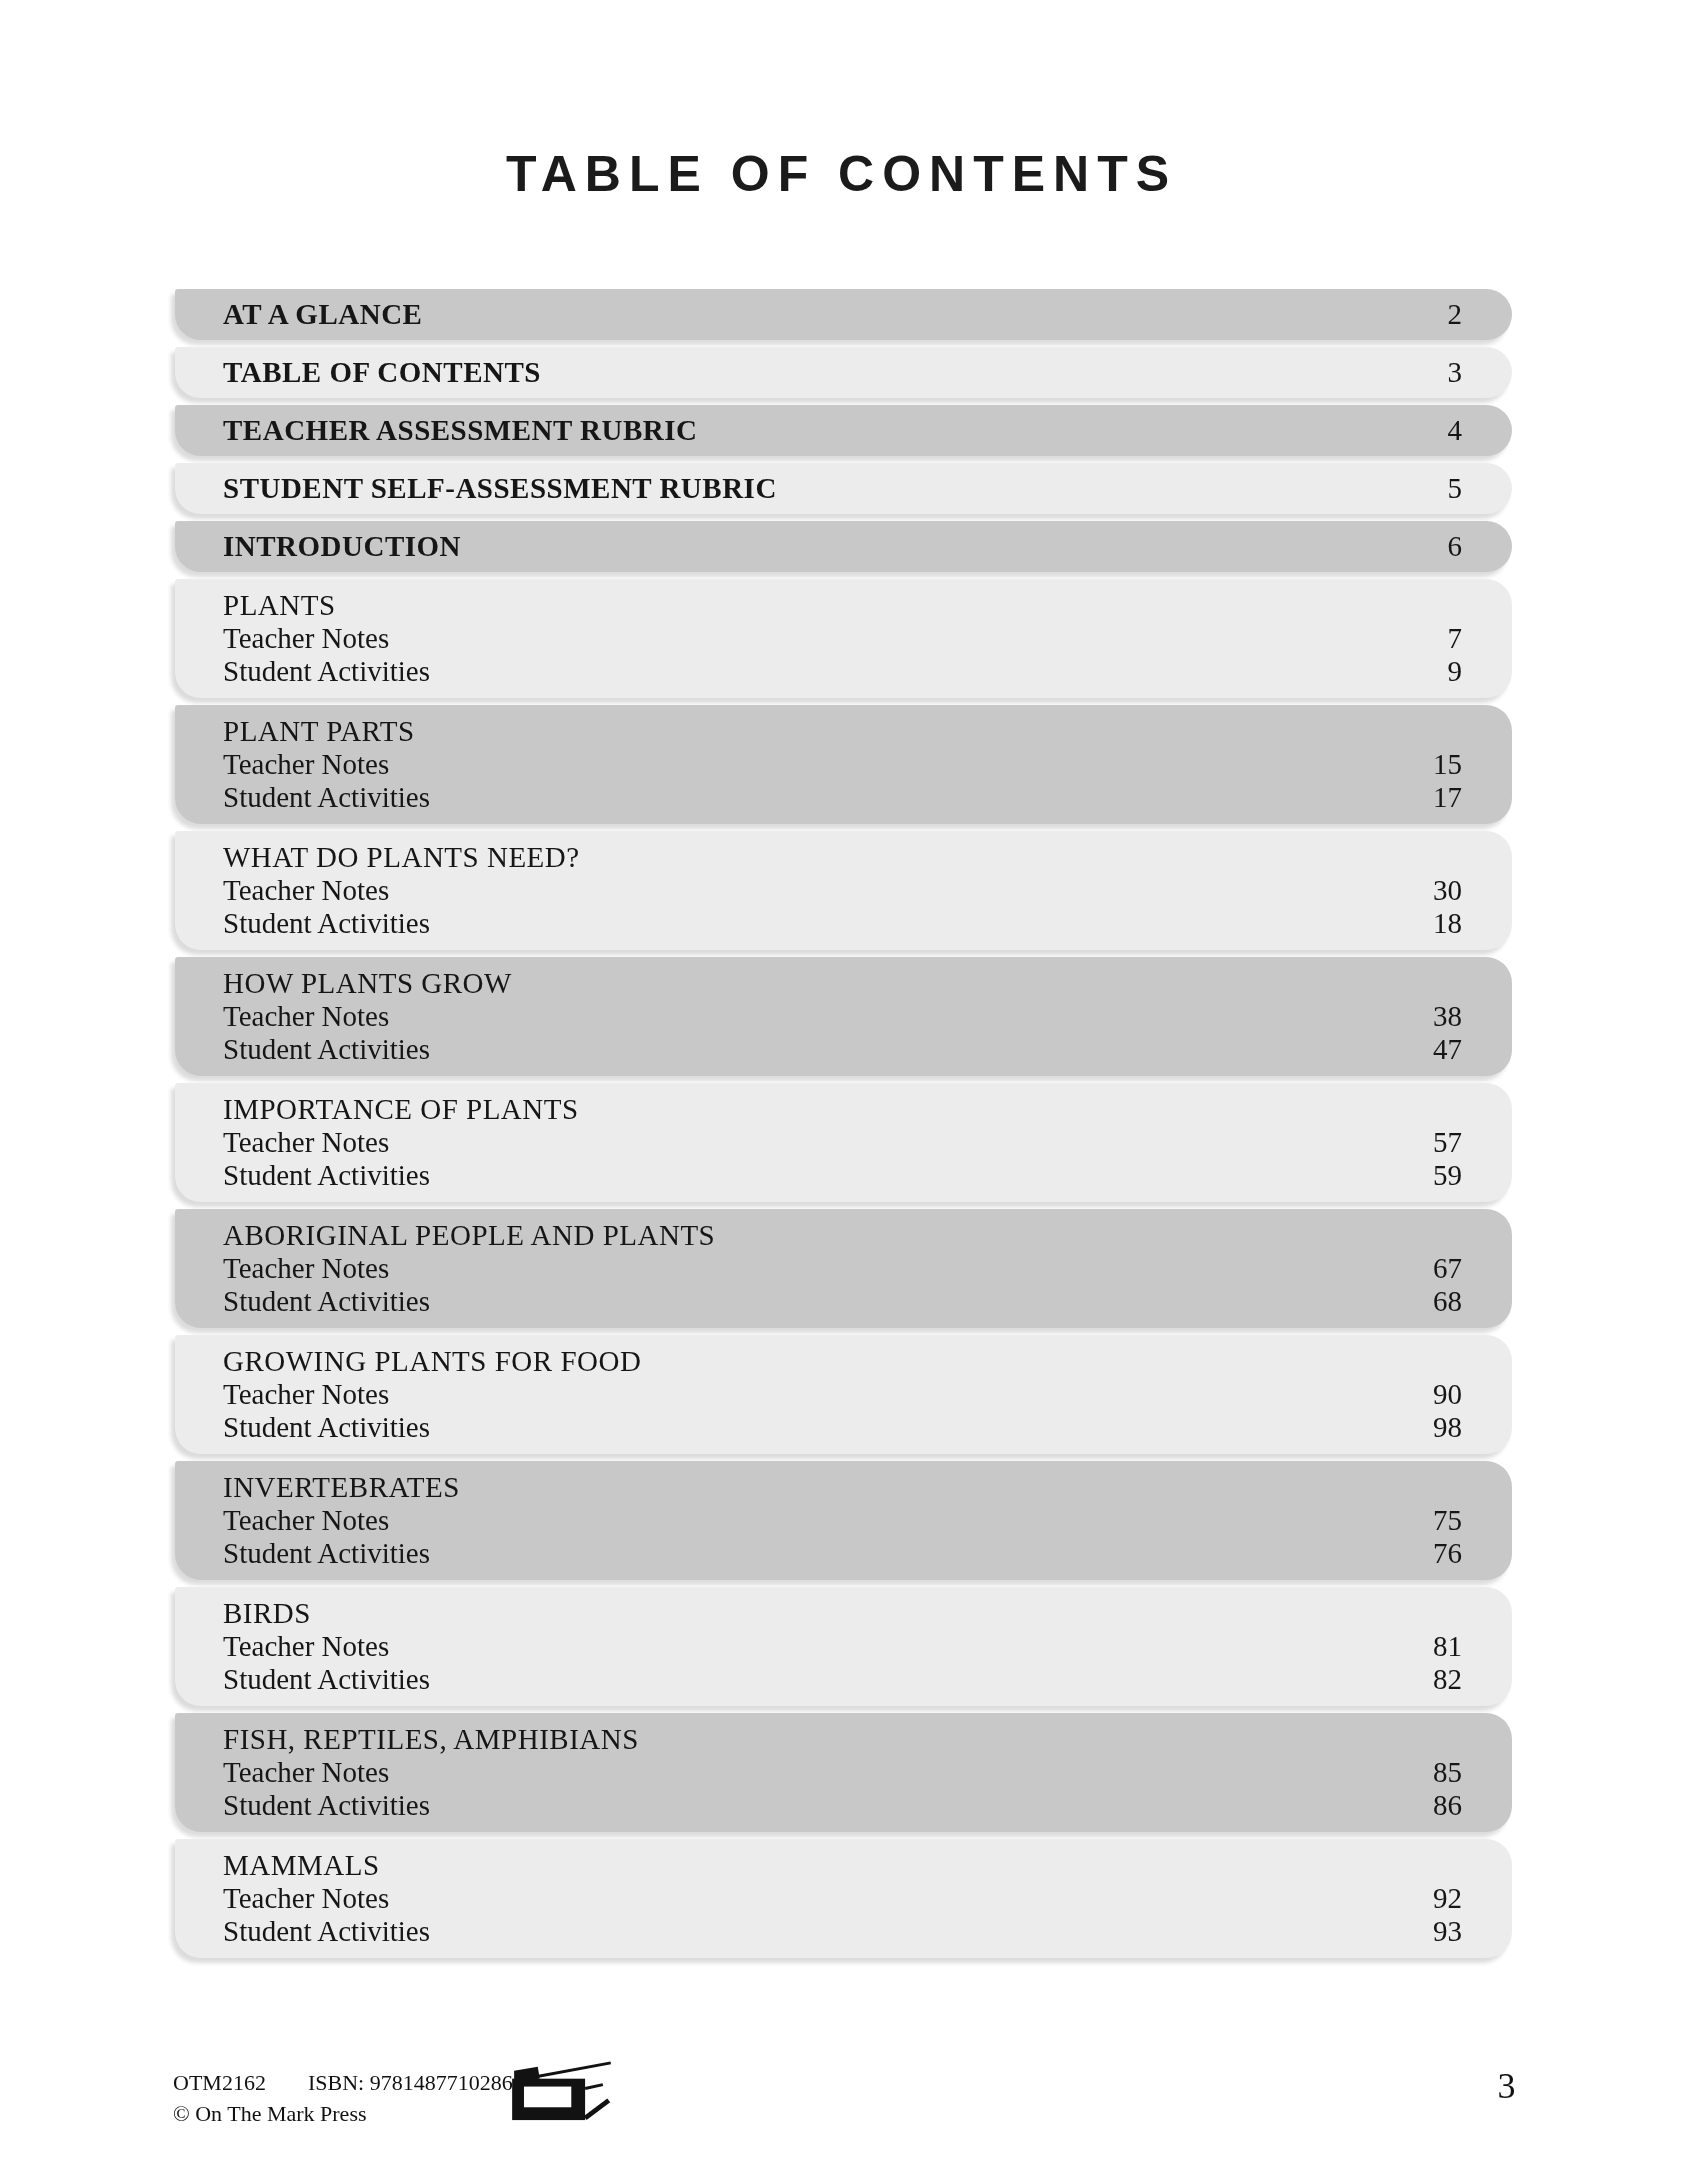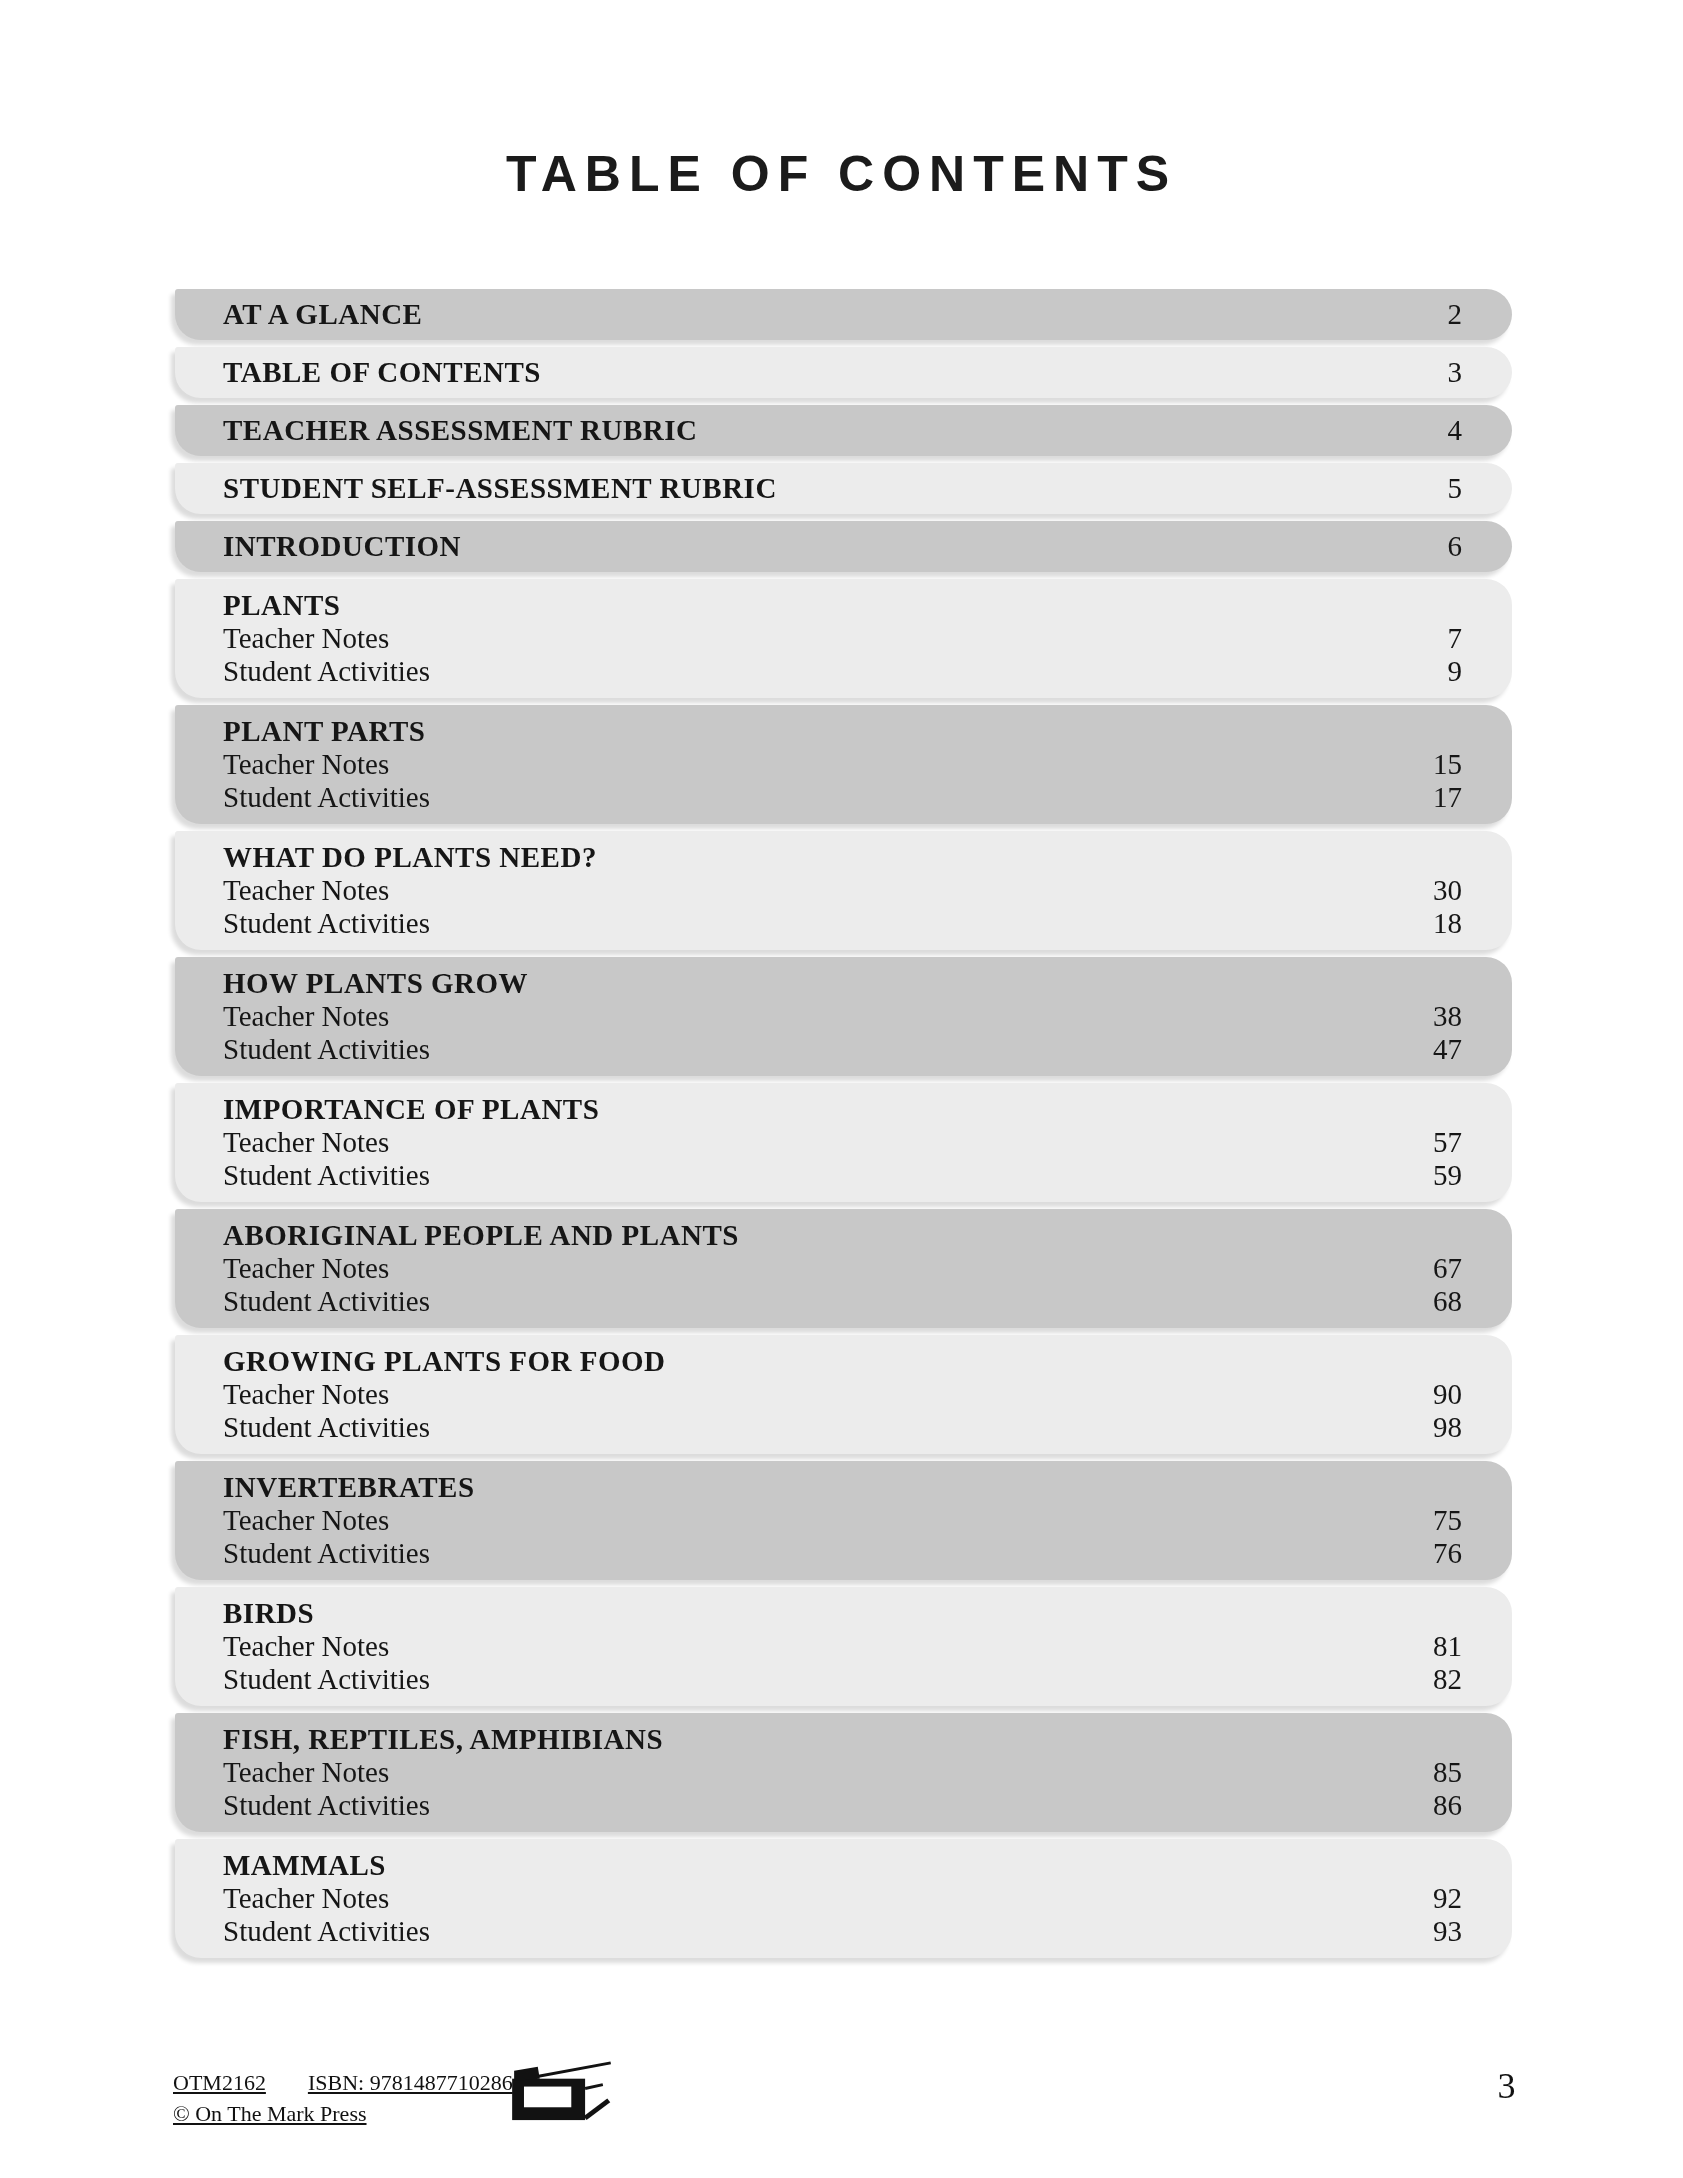--- a/index.html
+++ b/index.html
@@ -56,38 +56,37 @@
     letter-spacing:0.5px;
   }
   .row.single .row-page{
     font-size:29px;
   }
   .row.section{
     padding-top:10px;
     padding-bottom:10px;
   }
   .sec-title{
-    font-weight:bold;
+    font-weight:normal;
     font-size:29px;
     line-height:33px;
     letter-spacing:0.5px;
   }
   .sec-line{
     display:flex;
     justify-content:space-between;
     font-size:29px;
     line-height:33px;
   }
   .footer-left{
     position:absolute;
     left:173px;top:2067px;
     font-size:22px;
     line-height:31px;
     color:#111;
-    text-decoration:underline;
   }
   .footer-left .code{margin-right:42px;}
   .footer-logo{
     position:absolute;
     left:500px;top:2057px;
     width:114px;height:69px;
   }
   .footer-page{
     position:absolute;
     left:1477px;top:2065px;

